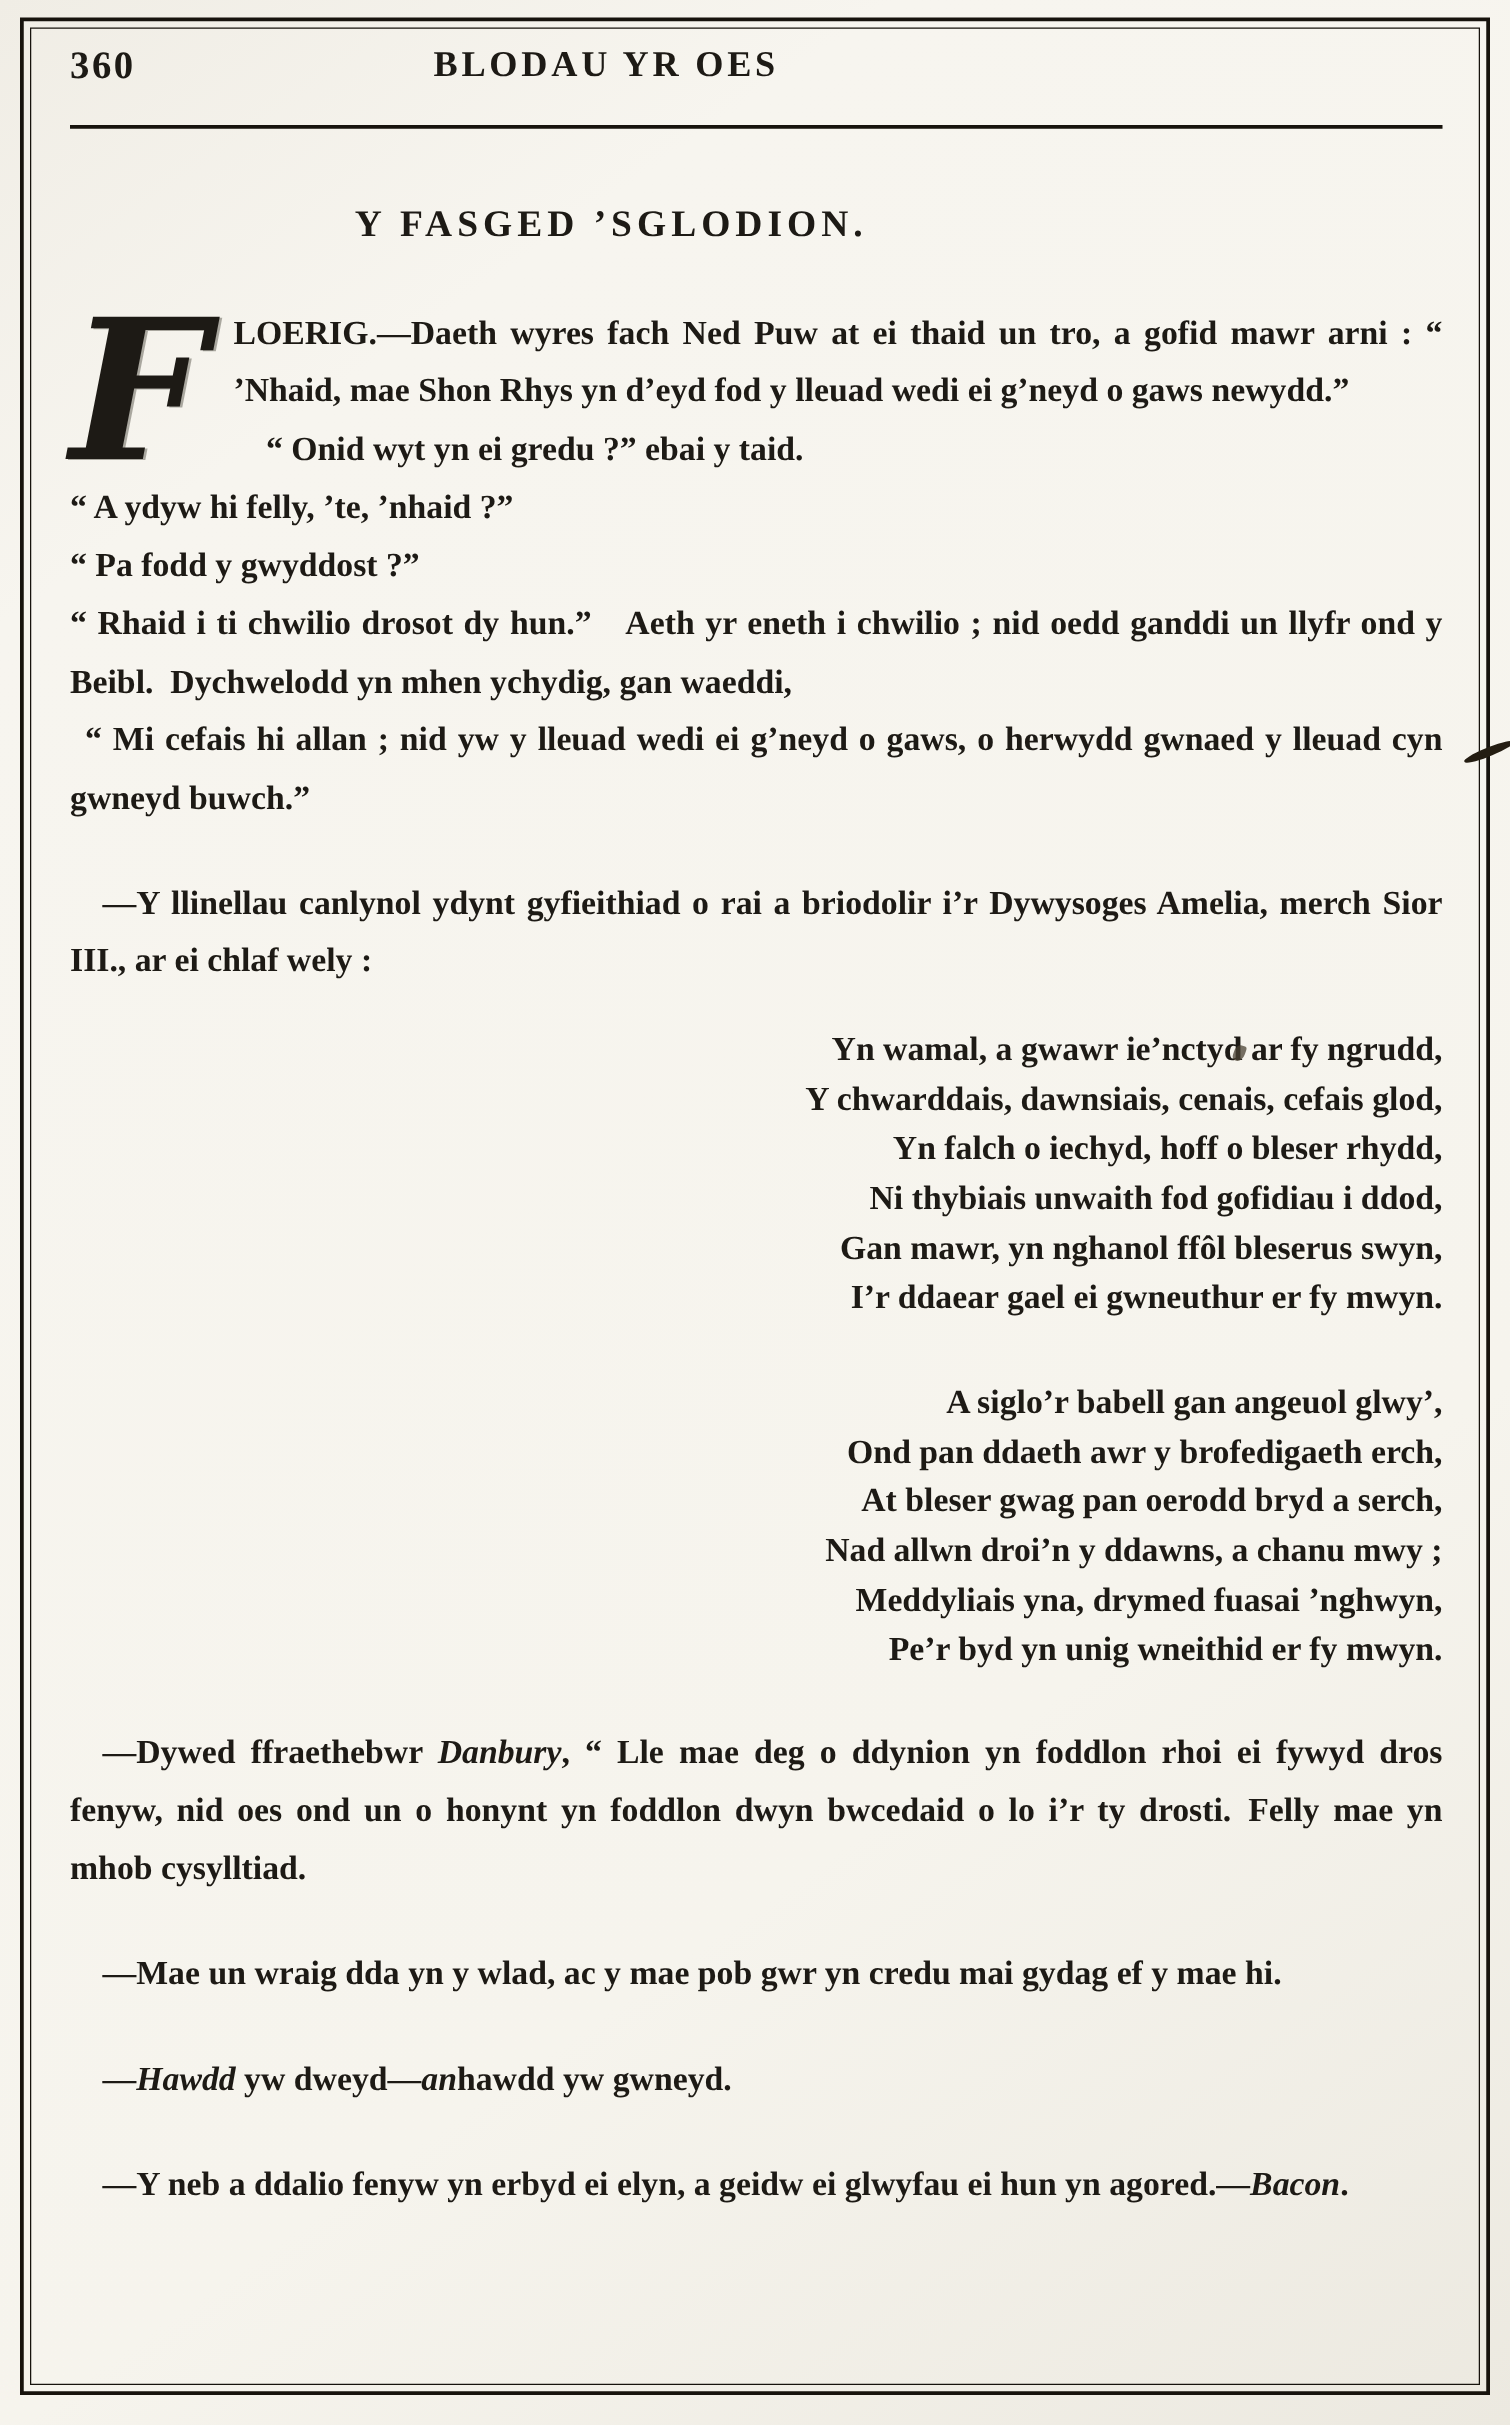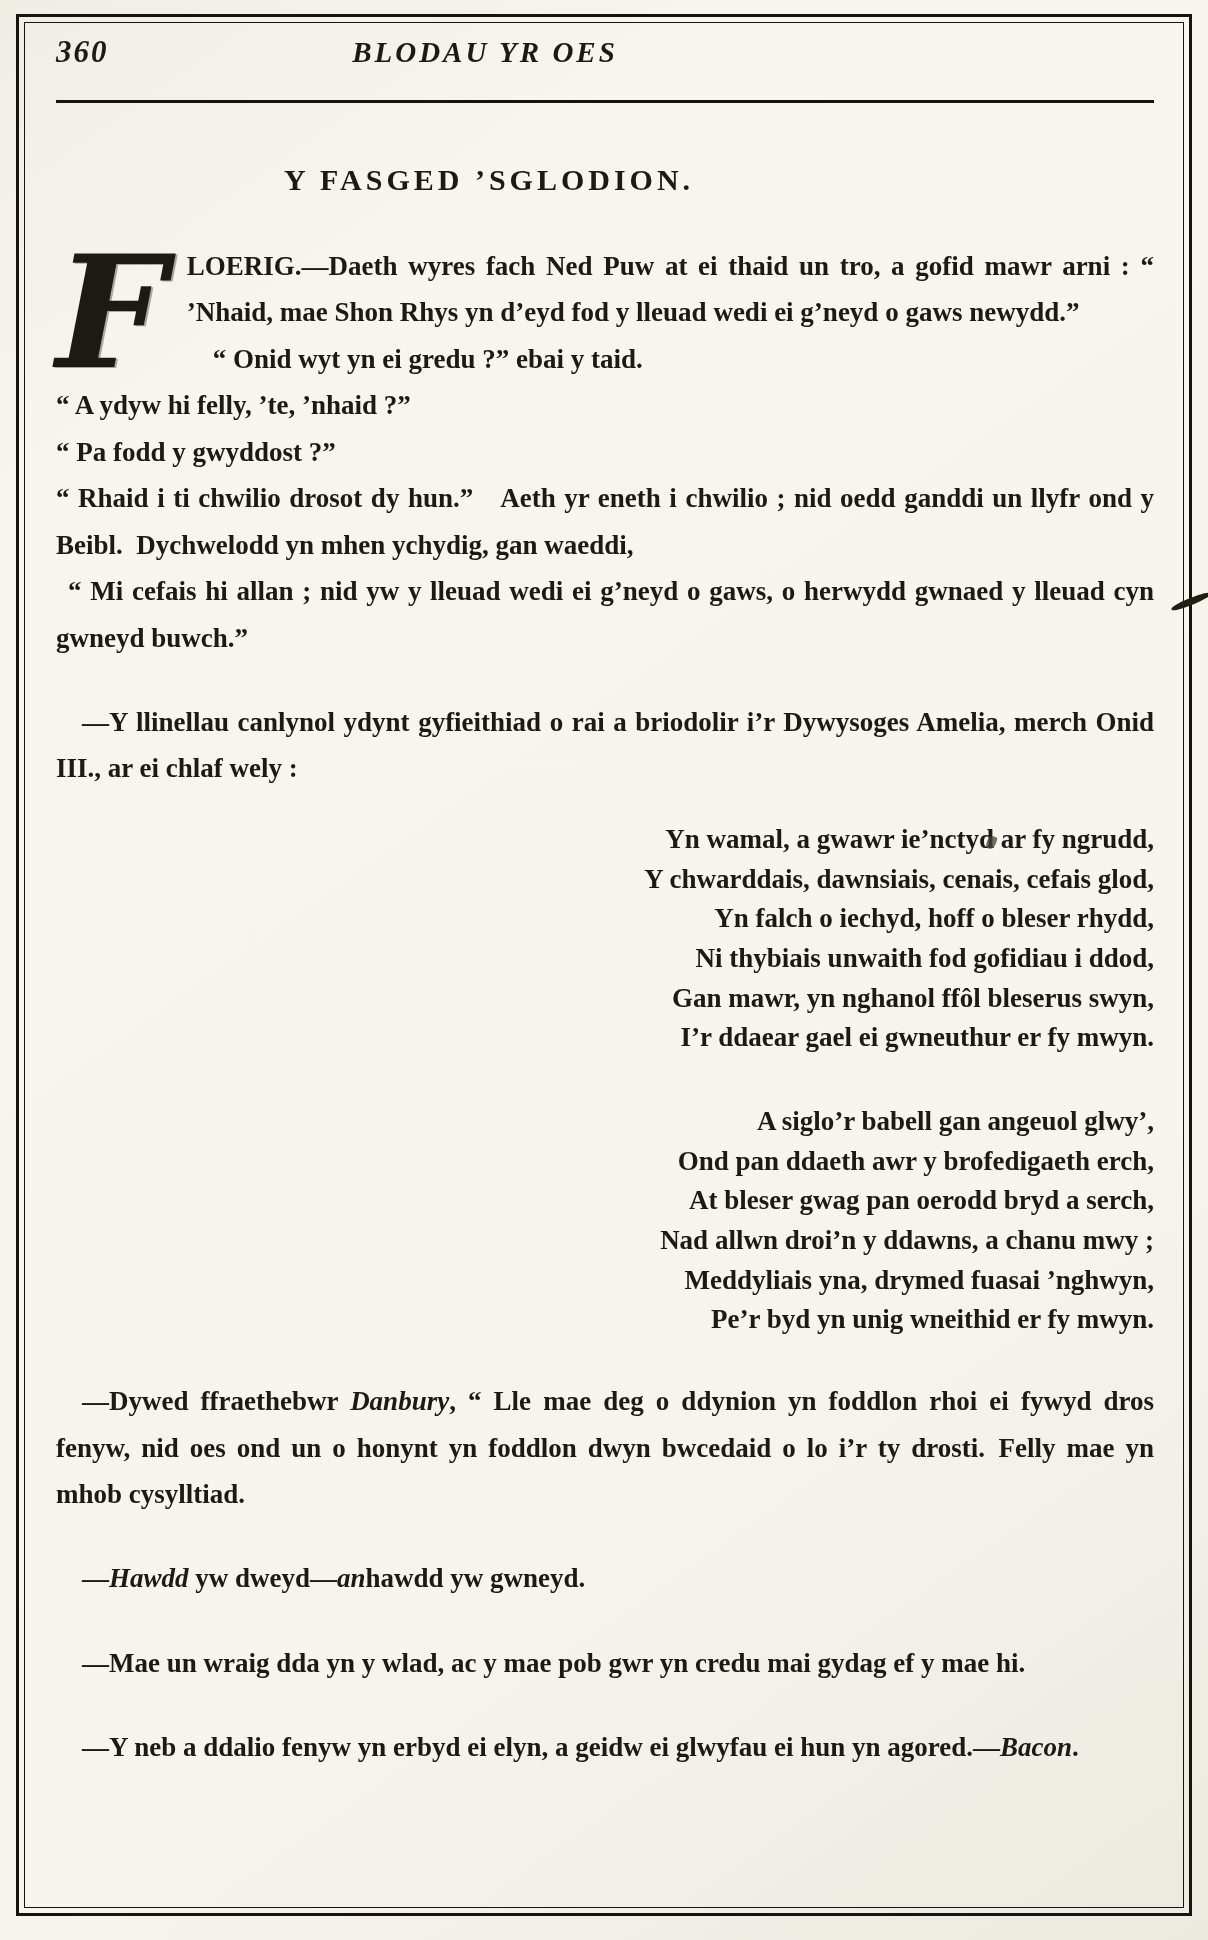--- a/index.html
+++ b/index.html
@@ -33,21 +33,20 @@
   }
   .content {
     position: absolute;
     top: 0; left: 0; right: 0; bottom: 0;
     padding: 34px 54px 0 56px;
   }
   
   .pagehead {
     position: relative;
     height: 46px;
-    font-style: italic;
   }
   .pagenum {
     position: absolute;
     left: 0; top: 0;
     font-size: 31px;
     font-weight: bold;
     letter-spacing: 2px;
   }
   .runtitle {
     position: absolute;
@@ -146,21 +145,21 @@
     <div class="bodytext">
 
       <p><span class="dropcap">F</span><span>LOERIG.—Daeth wyres fach Ned Puw at ei thaid un tro, a gofid mawr arni : “ ’Nhaid, mae Shon Rhys yn d’eyd fod y lleuad wedi ei g’neyd o gaws newydd.”</span></p>
 
       <p class="ind">“ Onid wyt yn ei gredu ?” ebai y taid.</p>
       <p>“ A ydyw hi felly, ’te, ’nhaid ?”</p>
       <p>“ Pa fodd y gwyddost ?”</p>
       <p>“ Rhaid i ti chwilio drosot dy hun.” Aeth yr eneth i chwilio ; nid oedd ganddi un llyfr ond y Beibl. Dychwelodd yn mhen ychydig, gan waeddi,</p>
       <p class="ind-s">“ Mi cefais hi allan ; nid yw y lleuad wedi ei g’neyd o gaws, o herwydd gwnaed y lleuad cyn gwneyd buwch.”</p>
 
-      <p class="para">—Y llinellau canlynol ydynt gyfieithiad o rai a briodolir i’r Dywysoges Amelia, merch Onid III., ar ei chlaf wely :</p>
+      <p class="para">—Y llinellau canlynol ydynt gyfieithiad o rai a briodolir i’r Dywysoges Amelia, merch Sior III., ar ei chlaf wely :</p>
 
       <div class="poem">
         <div class="stanza">
           <div class="line">Yn wamal, a gwawr ie’nctyd ar fy ngrudd,</div>
           <div class="line in">Y chwarddais, dawnsiais, cenais, cefais glod,</div>
           <div class="line">Yn falch o iechyd, hoff o bleser rhydd,</div>
           <div class="line in">Ni thybiais unwaith fod gofidiau i ddod,</div>
           <div class="line">Gan mawr, yn nghanol ffôl bleserus swyn,</div>
           <div class="line">I’r ddaear gael ei gwneuthur er fy mwyn.</div>
         </div>
@@ -169,23 +168,23 @@
           <div class="line">Ond pan ddaeth awr y brofedigaeth erch,</div>
           <div class="line">At bleser gwag pan oerodd bryd a serch,</div>
           <div class="line in">Nad allwn droi’n y ddawns, a chanu mwy ;</div>
           <div class="line">Meddyliais yna, drymed fuasai ’nghwyn,</div>
           <div class="line">Pe’r byd yn unig wneithid er fy mwyn.</div>
         </div>
       </div>
 
       <p class="para"><span>—Dywed ffraethebwr </span><span class="it">Danbury</span><span>, “ Lle mae deg o ddynion yn foddlon rhoi ei fywyd dros fenyw, nid oes ond un o honynt yn foddlon dwyn bwcedaid o lo i’r ty drosti. Felly mae yn mhob cysylltiad.</span></p>
 
+      <p class="para">—Mae un wraig dda yn y wlad, ac y mae pob gwr yn credu mai gydag ef y mae hi.</p>
+
       <p class="para"><span>—</span><span class="it">Hawdd</span><span> yw dweyd—</span><span class="it">an</span><span>hawdd yw gwneyd.</span></p>
-
-      <p class="para">—Mae un wraig dda yn y wlad, ac y mae pob gwr yn credu mai gydag ef y mae hi.</p>
 
       <p class="para"><span>—Y neb a ddalio fenyw yn erbyd ei elyn, a geidw ei glwyfau ei hun yn agored.—</span><span class="it">Bacon</span><span>.</span></p>
 
     </div>
   </div>
 
   <div class="artifact-a"></div>
   <div class="artifact-b"></div>
 </div>
 

